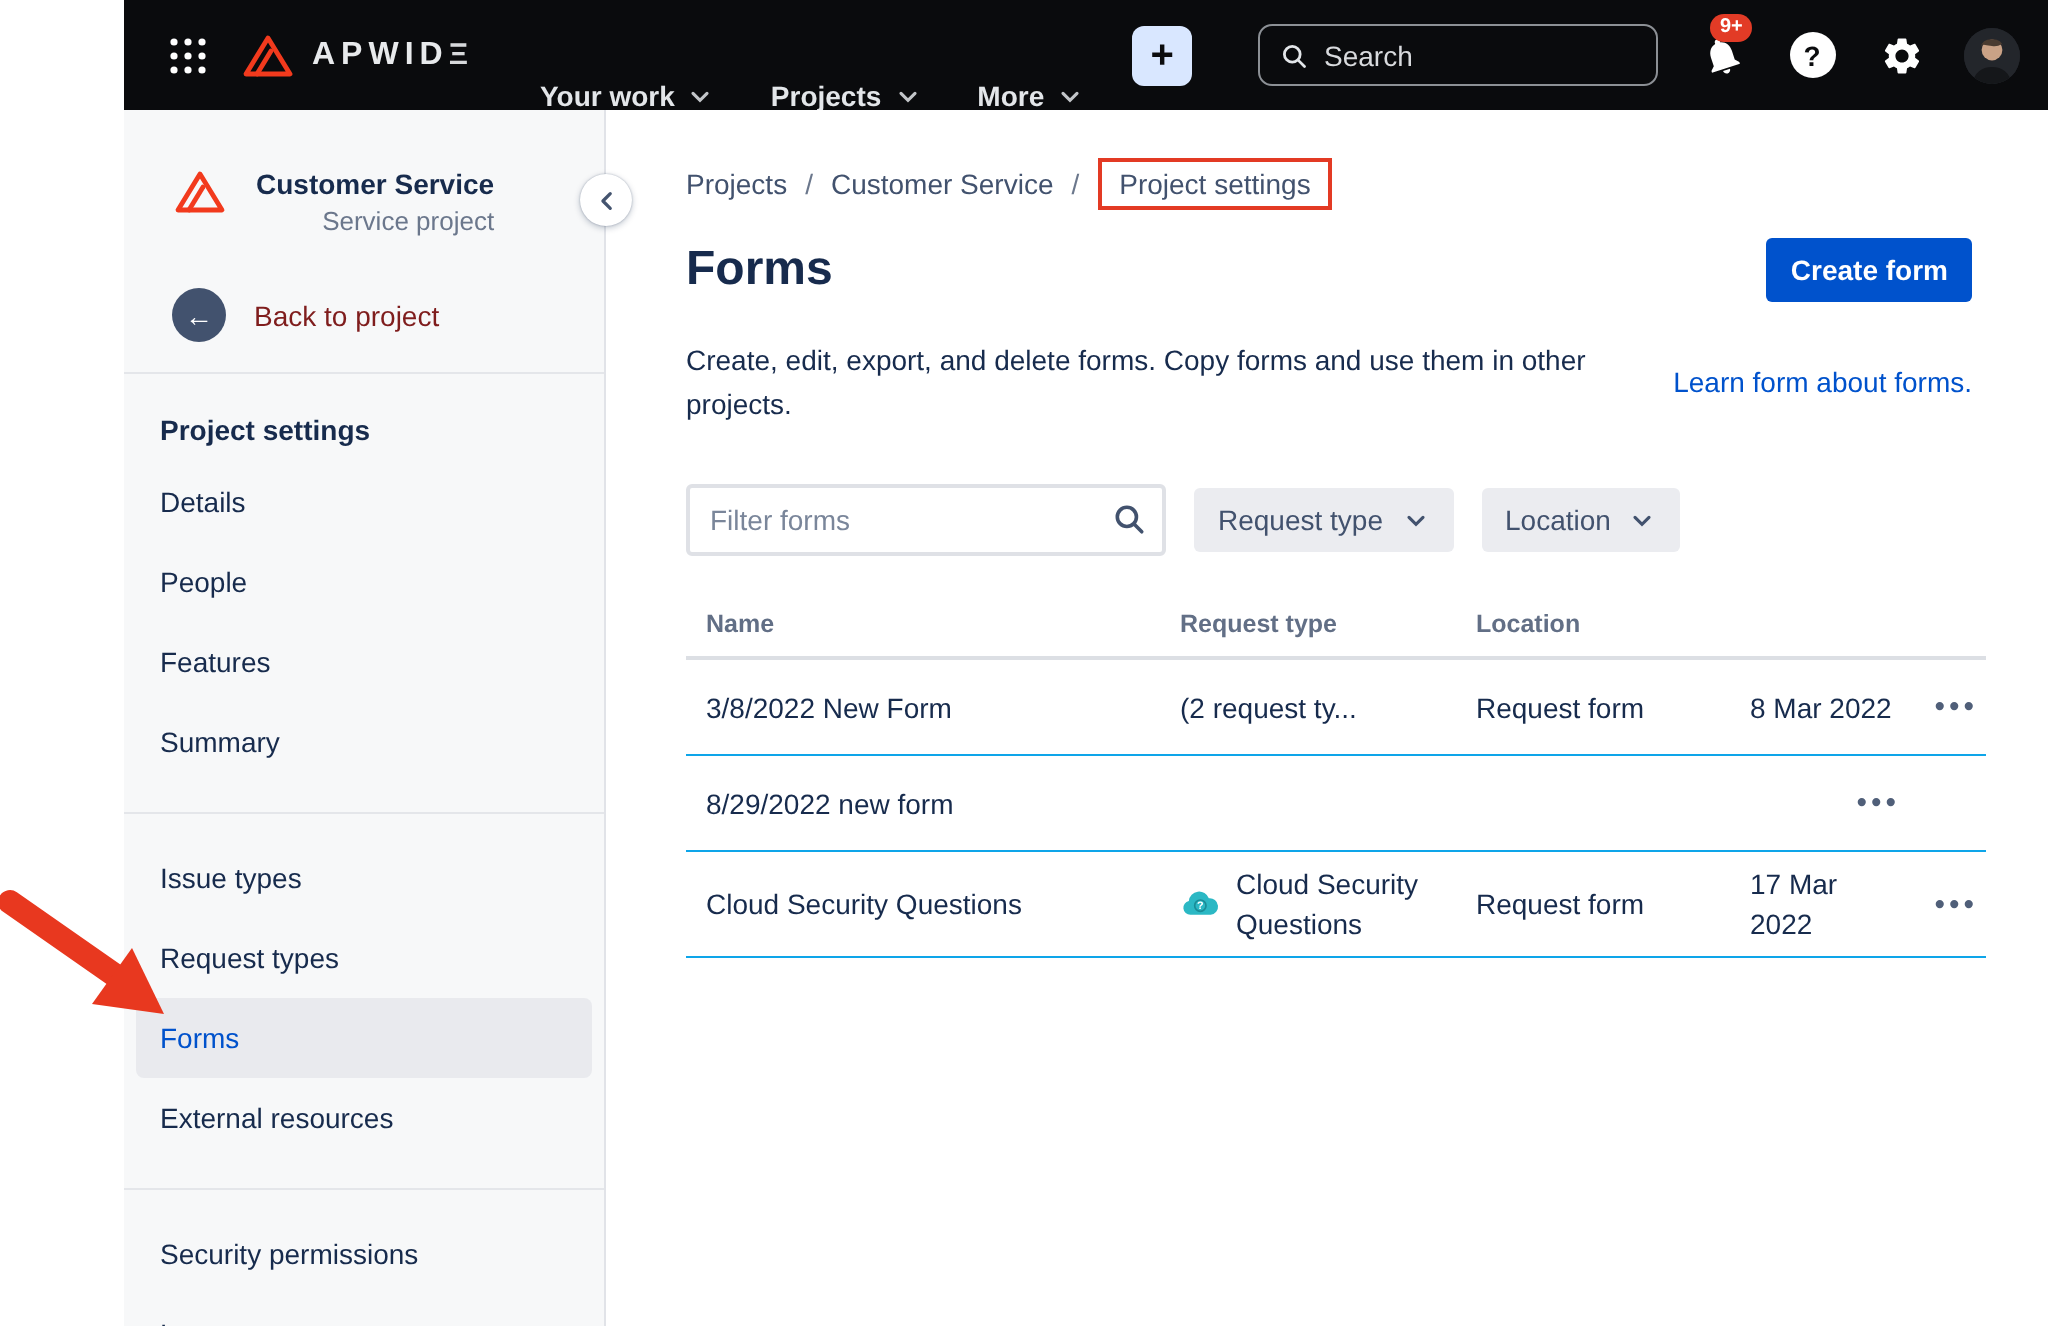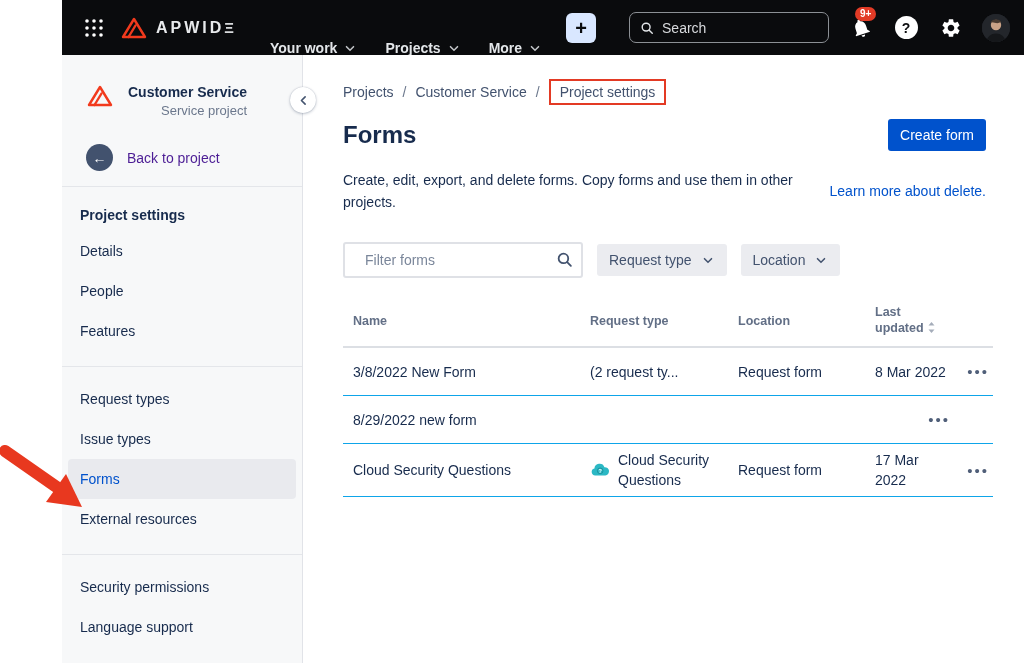--- a/index.html
+++ b/index.html
@@ -54,21 +54,21 @@
   
   .sidebar {
     position:absolute; left:62px; top:55px; width:241px; bottom:0;
     background:#f7f8f9; border-right:1px solid #e1e3e8; padding-top:28px;
   }
   .proj-head { display:flex; align-items:flex-start; gap:14px; padding:0 16px 0 24px; }
   .proj-name { font-size:14px; font-weight:700; color:#172B4D; line-height:18px; }
   .proj-sub { font-size:13px; color:#6B778C; margin-top:2px;text-align:right; }
   .back-row { display:flex; align-items:center; gap:14px; padding:0 16px 0 24px; margin-top:26px; cursor:pointer; }
   .back-circle { width:27px; height:27px; border-radius:50%; background:#42526E; color:#fff; display:flex; align-items:center; justify-content:center; font-size:14px; flex:0 0 auto; }
-  .back-label { font-size:14px; color:#4c1d95; }
+  .back-label { font-size:14px; color:#7f1d1d; }
   .side-divider { height:1px; background:#e4e6ea; margin:15px 0 12px 0; }
   .side-heading { padding:8px 18px; font-size:14px; font-weight:700; color:#172B4D; }
   .side-item {
     height:40px; display:flex; align-items:center; padding:0 12px; margin:0 6px;
     font-size:14px; color:#172B4D; border-radius:4px; cursor:pointer;
   }
   .side-item.selected { background:#e9eaee; color:#0052CC; }
   
   .collapse-btn {
     position:absolute; left:290px; top:87px; width:26px; height:26px; border-radius:50%;
@@ -78,30 +78,30 @@
   
   .main { position:absolute; left:303px; top:55px; right:0; bottom:0; background:#fff; padding:22px 38px 0 40px; }
   .breadcrumb { display:flex; align-items:center; gap:9px; font-size:14px; color:#42526E; height:30px; }
   .crumb { cursor:pointer; }
   .crumb-sep { color:#6B778C; }
   .crumb-annotated { border:2px solid #e33a24; padding:3px 9px; }
   .title-row { display:flex; align-items:center; justify-content:space-between; margin-top:12px; }
   .page-title { font-size:24px; font-weight:600; color:#172B4D; }
   .create-btn {
     background:#0052CC; color:#fff; border:none; border-radius:3px; height:32px;
-    padding:0 12px; font-size:14px; font-weight:400; cursor:pointer; font-family:"Liberation Sans", sans-serif;
+    padding:0 12px; font-size:14px; font-weight:700; cursor:pointer; font-family:"Liberation Sans", sans-serif;
   }
   .desc-row { display:flex; align-items:center; justify-content:space-between; margin-top:18px; }
   .desc-text { width:470px; font-size:14px; line-height:22px; color:#172B4D; }
   .learn-link { font-size:14px; color:#0052CC; cursor:pointer; text-decoration:none; }
   .filters-row { display:flex; align-items:center; gap:14px; margin-top:29px; }
   .filter-box { position:relative; width:240px; }
   .filter-box input {
     width:100%; height:36px; border:2px solid #dfe1e6; border-radius:3px;
-    padding:0 34px 0 20px; font-size:14px; color:#172B4D; outline:none; background:#fff;
+    padding:0 34px 0 10px; font-size:14px; color:#172B4D; outline:none; background:#fff;
     font-family:"Liberation Sans", sans-serif;
   }
   .filter-box input::placeholder { color:#7A869A; opacity:1; }
   .filter-search-icon { position:absolute; right:10px; top:9px; }
   .dd-btn {
     display:flex; align-items:center; gap:9px; height:32px; padding:0 12px;
     background:#ebecf0; border:none; border-radius:3px; font-size:14px; font-weight:500;
     color:#42526E; cursor:pointer; font-family:"Liberation Sans", sans-serif;
   }
   
@@ -221,25 +221,26 @@
     <span class="back-label">Back to project</span>
   </div>
 
   <div class="side-divider"></div>
 
   <div class="side-heading">Project settings</div>
 
   <div class="side-item">Details</div>
   <div class="side-item">People</div>
   <div class="side-item">Features</div>
+  <div class="side-item">Summary</div>
 
   <div class="side-divider"></div>
 
+  <div class="side-item">Issue types</div>
   <div class="side-item">Request types</div>
-  <div class="side-item">Issue types</div>
   <div class="side-item selected">Forms</div>
   <div class="side-item">External resources</div>
 
   <div class="side-divider"></div>
 
   <div class="side-item">Security permissions</div>
   <div class="side-item">Language support</div>
 </aside>
 
 <button class="collapse-btn">
@@ -257,21 +258,21 @@
     <span class="crumb crumb-annotated">Project settings</span>
   </div>
 
   <div class="title-row">
     <h1 class="page-title">Forms</h1>
     <button class="create-btn">Create form</button>
   </div>
 
   <div class="desc-row">
     <p class="desc-text">Create, edit, export, and delete forms. Copy forms and use them in other projects.</p>
-    <a class="learn-link">Learn more about delete.</a>
+    <a class="learn-link">Learn form about forms.</a>
   </div>
 
   <div class="filters-row">
     <div class="filter-box">
       <input type="text" placeholder="Filter forms" style="">
       <svg class="filter-search-icon" width="17" height="17" viewBox="0 0 16 16">
         <circle cx="7" cy="7" r="4.5" stroke="#42526E" stroke-width="1.7" fill="none"></circle>
         <path d="M10.5 10.5 L14 14" stroke="#42526E" stroke-width="1.7" stroke-linecap="round"></path>
       </svg>
     </div>
@@ -287,24 +288,20 @@
           <path d="M4 6.5l4 4 4-4" stroke="#42526E" stroke-width="1.8" fill="none" stroke-linecap="round"></path>
         </svg>
     </button>
   </div>
 
   <div class="table">
     <div class="t-head">
       <div class="th">Name</div>
       <div class="th">Request type</div>
       <div class="th">Location</div>
-      <div class="th"><span>Last updated</span><span class="sort-icon"><svg width="9" height="13" viewBox="0 0 9 13">
-              <path d="M4.5 1 L7.5 4.5 H1.5 Z" fill="#a5adba"></path>
-              <path d="M4.5 12 L1.5 8.5 H7.5 Z" fill="#a5adba"></path>
-            </svg></span></div>
       <div class="th"></div>
     </div>
 
     <div class="t-row">
       <div class="td name">3/8/2022 New Form</div>
       <div class="td">(2 request ty...</div>
       <div class="td">Request form</div>
       <div class="td">8 Mar 2022</div>
       <button class="more-btn">•••</button>
     </div>

